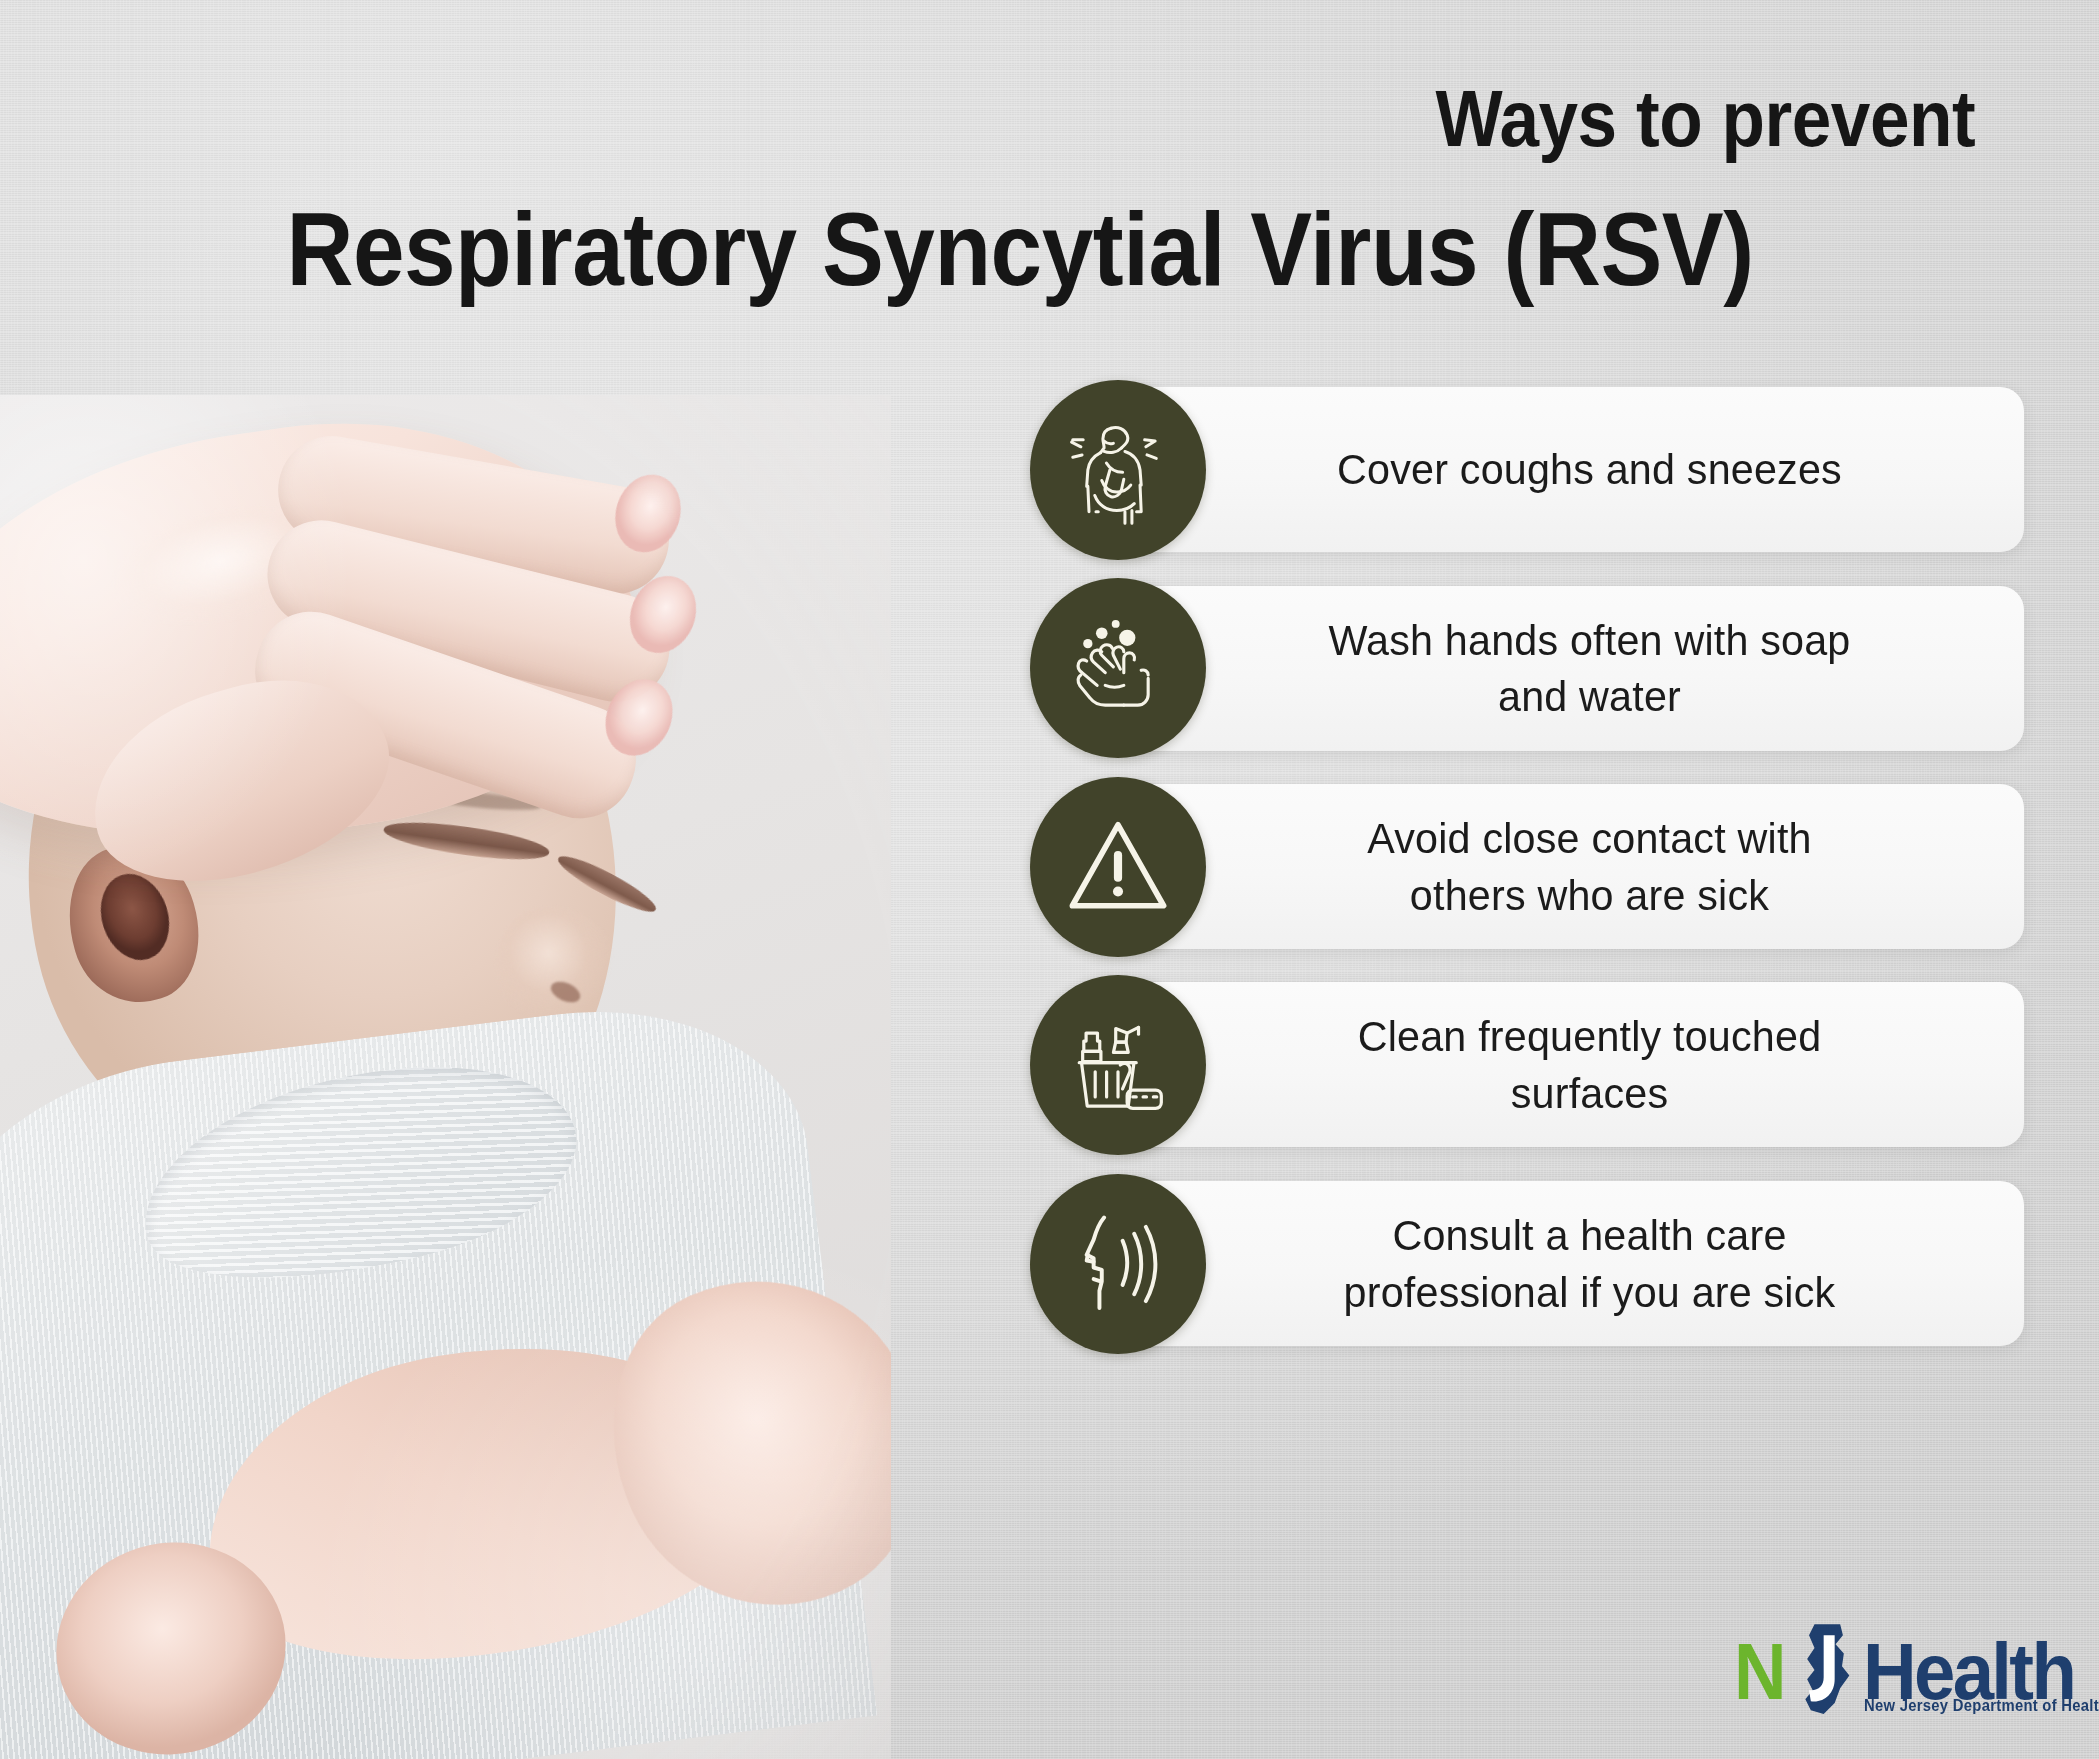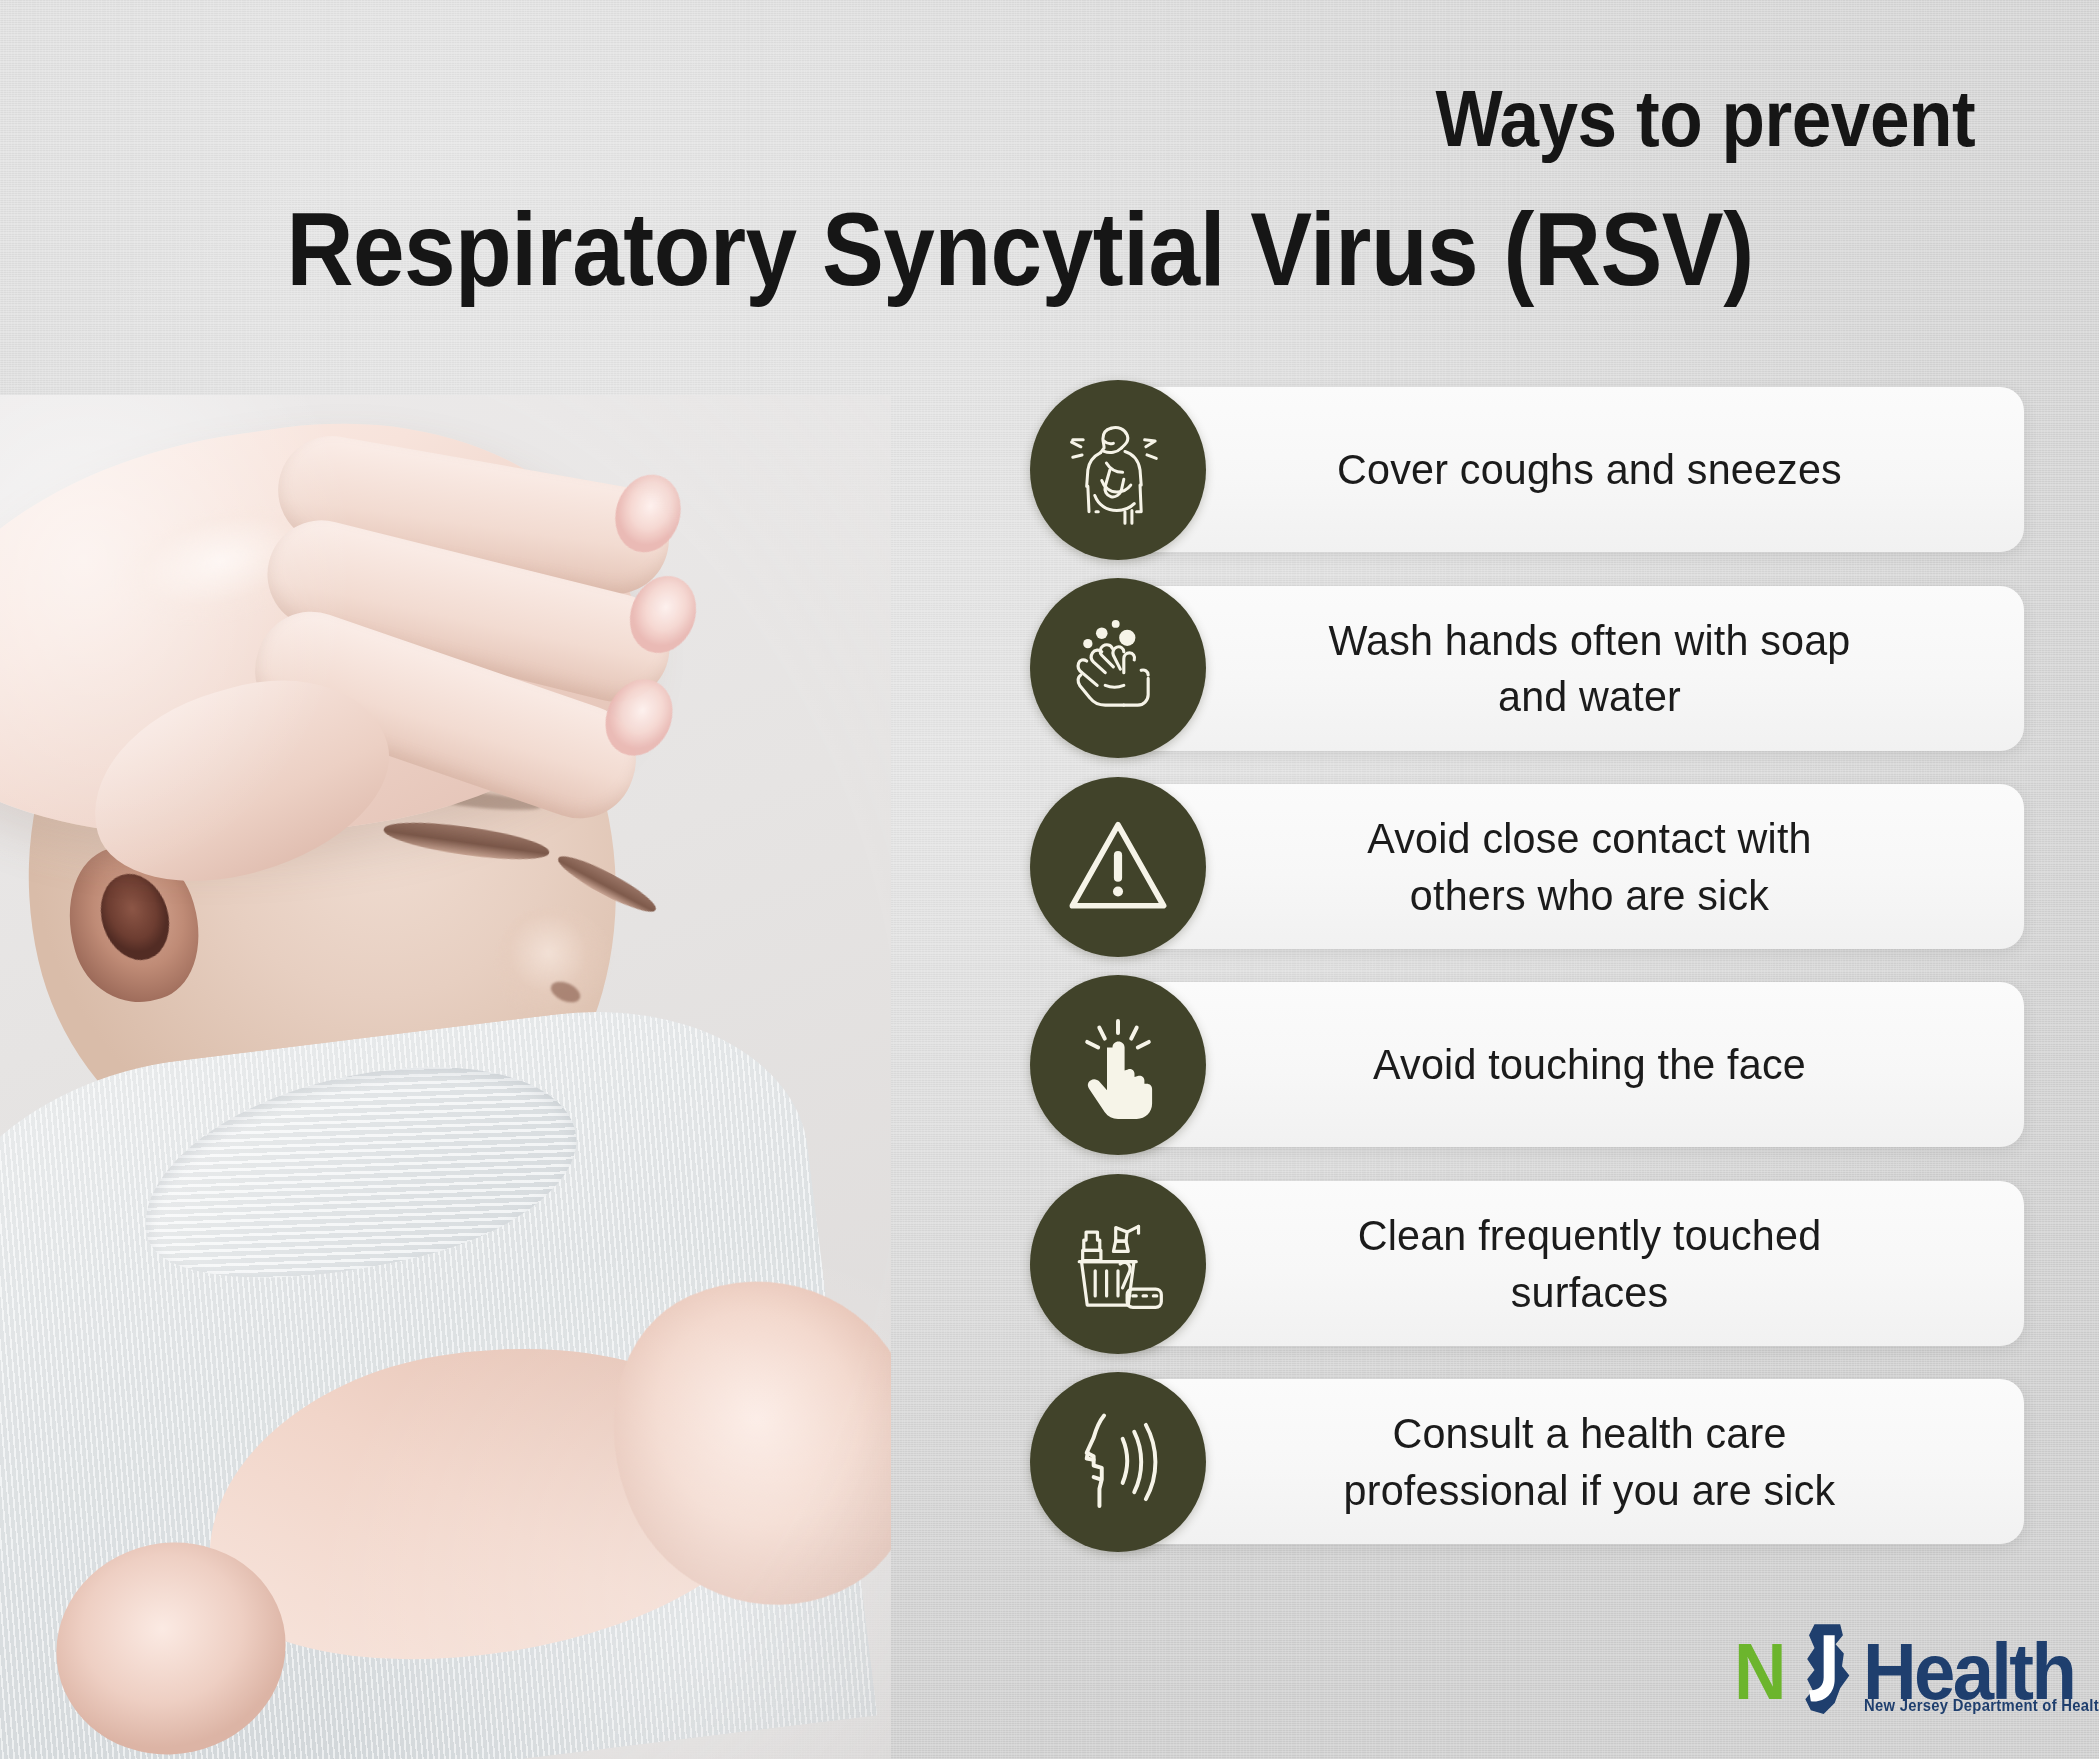--- a/index.html
+++ b/index.html
@@ -442,40 +442,20 @@
         </svg>
       </div>
       <div class="card-label">
         <span>
           <span>Avoid close contact with</span><br>
           <span>others who are sick</span>
         </span>
       </div>
     </div>
 
-    <div class="card-row r4">
-      <div class="card"></div>
-      <div class="icon-badge">
-        <svg width="110" height="110" viewBox="0 0 100 100" fill="#f6f4e8" stroke="none">
-          <g stroke="#f6f4e8" stroke-width="3.6" stroke-linecap="round">
-            <path d="M50 10 L50 21"></path>
-            <path d="M33 16 L38 26"></path>
-            <path d="M67 16 L62 26"></path>
-            <path d="M22 29 L32 34"></path>
-            <path d="M78 29 L68 34"></path>
-          </g>
-          <path d="M45 34c0-3 2.4-5.4 5.4-5.4S56 31 56 34l0 21 3-1c3-1 6 1 6 4l0 3
-                   3-1c3-1 6 1 6 4l0 3 2 0c3 0 5 2 5 5l0 13c0 8-6 14-14 14l-17 0
-                   c-5 0-9-2-12-6L24 72c-2-3-2-6 1-8 3-2 6-1 8 1l7 8 0-39 z"></path>
-        </svg>
-      </div>
-      <div class="card-label">
-        <span>Avoid touching the face</span>
-      </div>
-    </div>
 
     <div class="card-row r5">
       <div class="card"></div>
       <div class="icon-badge">
         <svg width="114" height="114" viewBox="0 0 100 100" fill="none" stroke="#f6f4e8" stroke-width="2.8" stroke-linecap="round" stroke-linejoin="round">
 
           <path d="M22 22l10 0 0 7 2 0 0 9-14 0 0-9 2 0z"></path>
           <path d="M19 38l16 0 0 9-16 0z"></path>
 
           <path d="M48 18l10 4-1 8-9 0z"></path>

